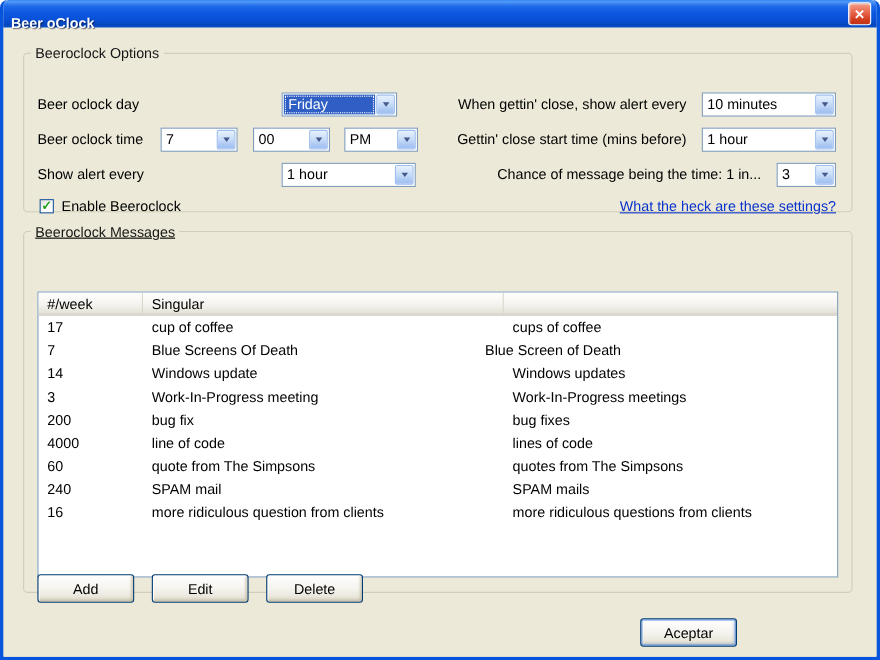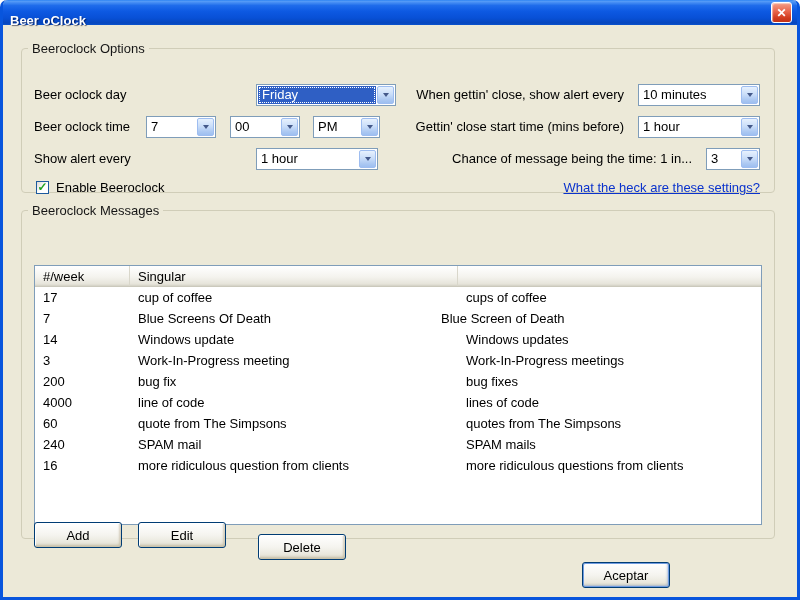--- a/index.html
+++ b/index.html
@@ -75,21 +75,21 @@
       <span class="close-x">✕</span>
     </div>
   </div>
 
   <div class="body">
 
     <fieldset class="group" style="left:18px; top:16px; width:754px; height:152px;">
       <legend>Beeroclock Options</legend>
 
       <div class="lbl" style="left:12px; top:28px;">Beer oclock day</div>
-      <div class="combo focused" style="left:234px; top:28px; width:140px;">
+      <div class="combo focused" style="left:234px; top:28px; width:105px;">
         <span class="combo-text">Friday</span>
         <span class="combo-btn">
             <span class="combo-arrow"></span>
           </span>
       </div>
       <div class="lbl r" style="right:150px; top:28px;">When gettin' close, show alert every</div>
       <div class="combo" style="left:616px; top:28px; width:122px;">
         <span class="combo-text">10 minutes</span>
         <span class="combo-btn">
             <span class="combo-arrow"></span>
@@ -138,21 +138,21 @@
           </span>
       </div>
 
       <span class="checkbox" style="left:14px; top:125px;">
         <span class="checkmark">✓</span>
       </span>
       <div class="lbl" style="left:34px; top:121px;">Enable Beeroclock</div>
       <a class="help-link" style="right:14px; top:124px;">What the heck are these settings?</a>
     </fieldset>
 
-    <fieldset class="group" style="left:18px; top:178px; width:754px; height:336px;">
+    <fieldset class="group" style="left:18px; top:178px; width:754px; height:336px;text-decoration:underline;">
       <legend>Beeroclock Messages</legend>
 
       <div class="listview" style="left:12px; top:36px; width:728px; height:260px;margin-top:11px;">
         <div class="lv-header">
           <div class="lv-hcell c0">#/week</div>
           <div class="lv-hcell c1">Singular</div>
         </div>
         <div class="lv-body" id="lv-body">
             <div class="lv-row">
               <div class="lv-cell c0">17</div>
@@ -197,19 +197,19 @@
             <div class="lv-row">
               <div class="lv-cell c0">16</div>
               <div class="lv-cell c1">more ridiculous question from clients</div>
               <div class="lv-cell c2">more ridiculous questions from clients</div>
             </div>
           </div>
       </div>
 
       <button class="xp-btn" style="left:12px; top:304px;">Add</button>
       <button class="xp-btn" style="left:116px; top:304px;">Edit</button>
-      <button class="xp-btn" style="left:236px; top:304px;margin-top:12px;">Delete</button>
+      <button class="xp-btn" style="left:220px; top:304px;">Delete</button>
     </fieldset>
 
     <button class="xp-btn default" style="left:579px; top:537px;">Aceptar</button>
 
   </div>
 </div>
 
 </body></html>

